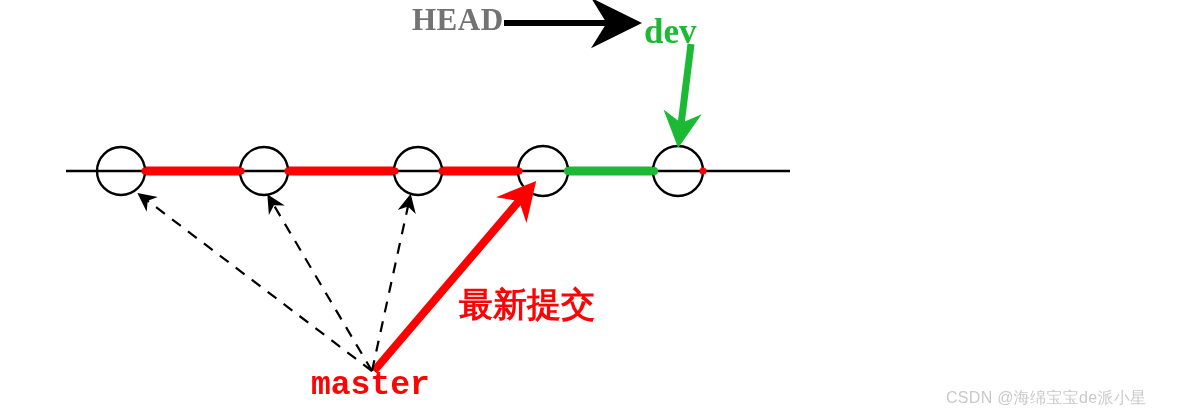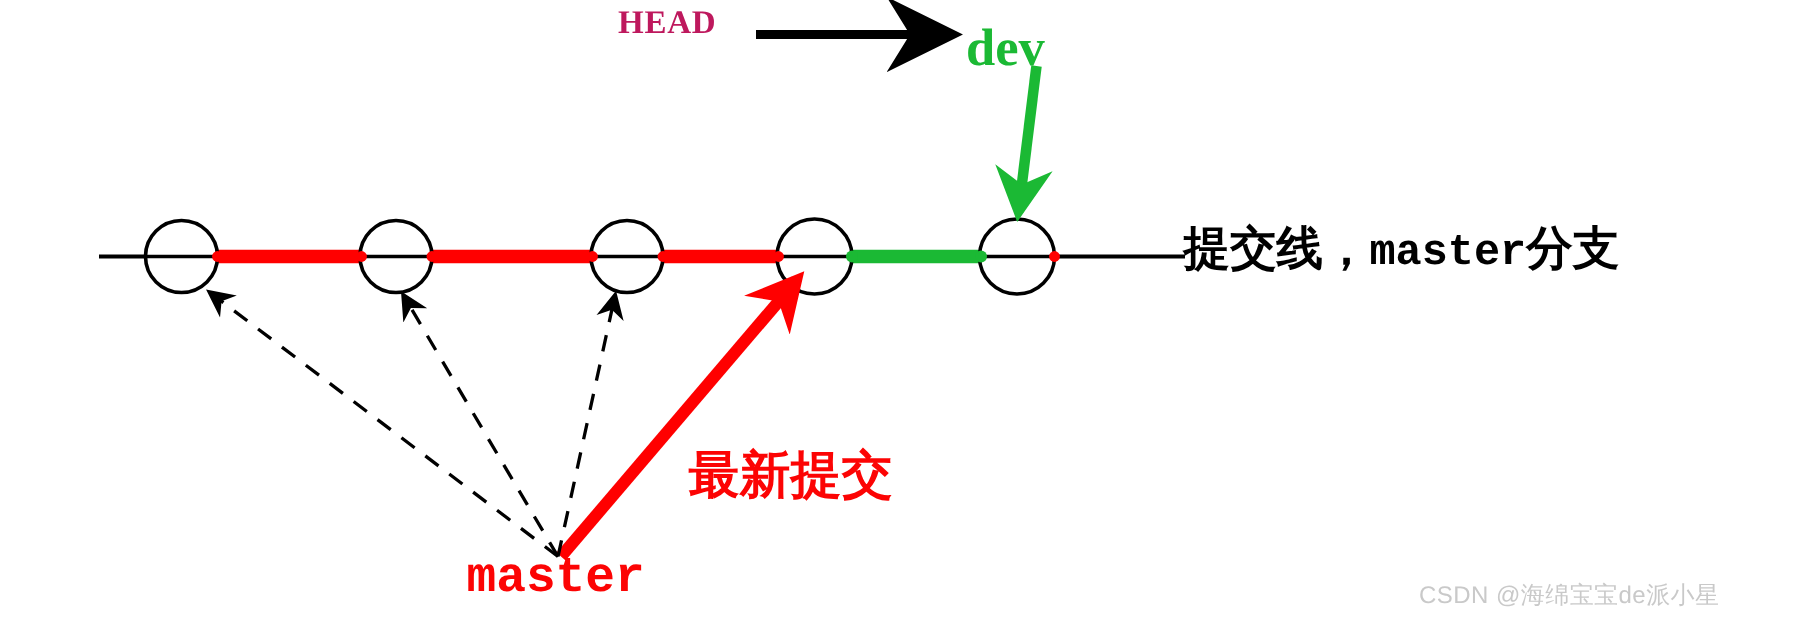--- a/index.html
+++ b/index.html
@@ -26,23 +26,23 @@
   }
   .lbl {
     position: absolute;
     white-space: nowrap;
     line-height: 1;
   }
   #head-label {
     left: 412px;
     top: 4px;
     font-family: "Liberation Serif", serif;
-    font-size: 22px;
+    font-size: 31px;
     font-weight: 700;
-    color: #be185d;
+    color: #737373;
     letter-spacing: 0.5px;
   }
   #dev-label {
     left: 644px;
     top: 14px;
     font-family: "Liberation Serif", serif;
     font-size: 35px;
     font-weight: 700;
     color: #1bb934;
   }
@@ -54,21 +54,21 @@
     font-weight: 700;
     color: #000000;
   }
   #commit-line-label .mono {
     font-family: "Liberation Mono", monospace;
     font-size: 29px;
     font-weight: 700;
   }
   #latest-commit-label {
     left: 459px;
-    top: 301px;
+    top: 288px;
     font-family: "Liberation Serif", serif;
     font-size: 34px;
     font-weight: 700;
     color: #fc0404;
   }
   #master-label {
     left: 311px;
     top: 369px;
     font-family: "Liberation Mono", monospace;
     font-size: 33px;
@@ -142,23 +142,20 @@
 
     <line x1="372" y1="371" x2="140" y2="195" stroke="#000000" stroke-width="2.2" stroke-dasharray="11 9" marker-end="url(#arrow-black-solid)"></line>
     <line x1="372" y1="371" x2="269" y2="197" stroke="#000000" stroke-width="2.2" stroke-dasharray="11 9" marker-end="url(#arrow-black-solid)"></line>
     <line x1="372" y1="371" x2="410" y2="197" stroke="#000000" stroke-width="2.2" stroke-dasharray="11 9" marker-end="url(#arrow-black-solid)"></line>
   </svg>
 
   <div class="lbl" id="head-label">HEAD</div>
 
   <div class="lbl" id="dev-label">dev</div>
 
-  <div class="lbl" id="commit-line-label">
-    <span>提交线，</span><span class="mono">master</span><span>分支</span>
-  </div>
 
   <div class="lbl" id="latest-commit-label">最新提交</div>
 
   <div class="lbl" id="master-label">master</div>
 
   <div class="lbl" id="watermark">CSDN @海绵宝宝de派小星</div>
 
 </div>
 
 </body></html>

